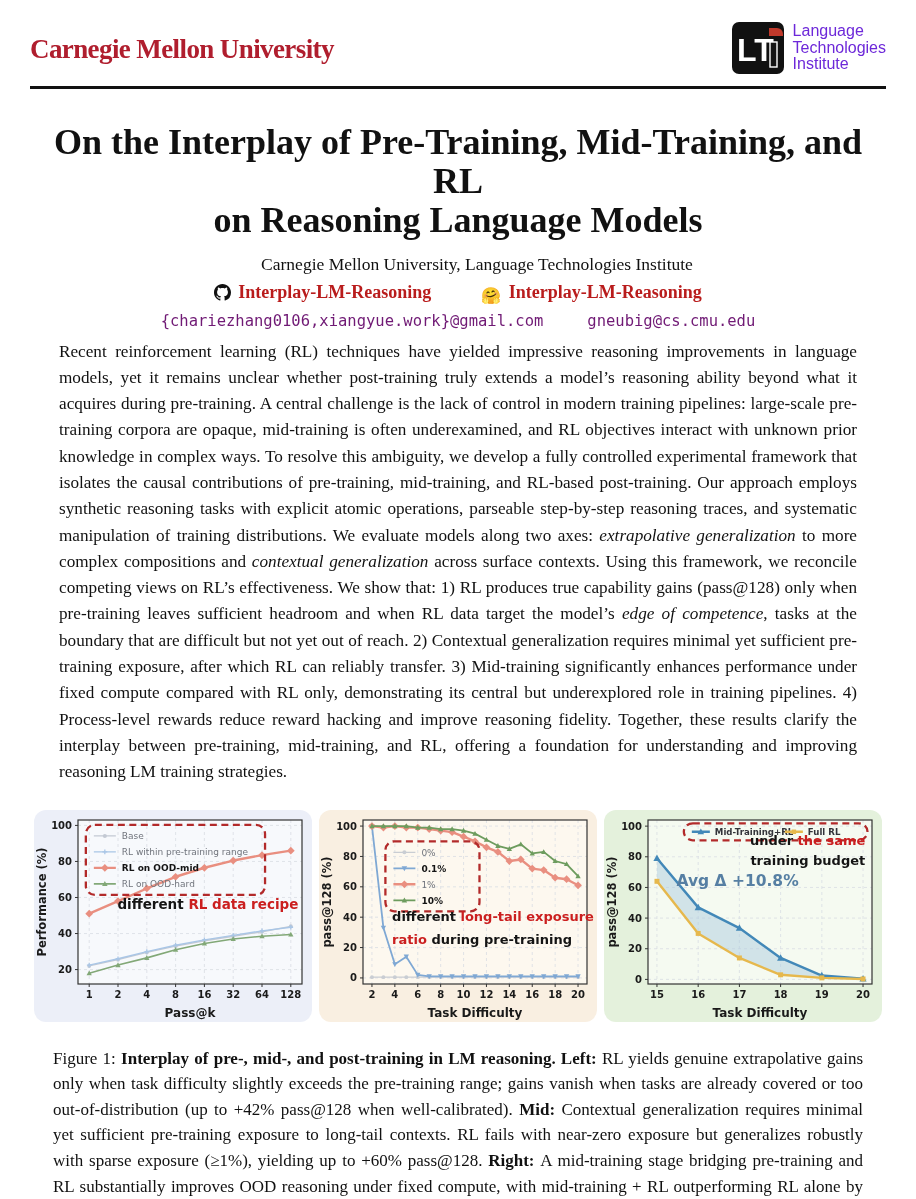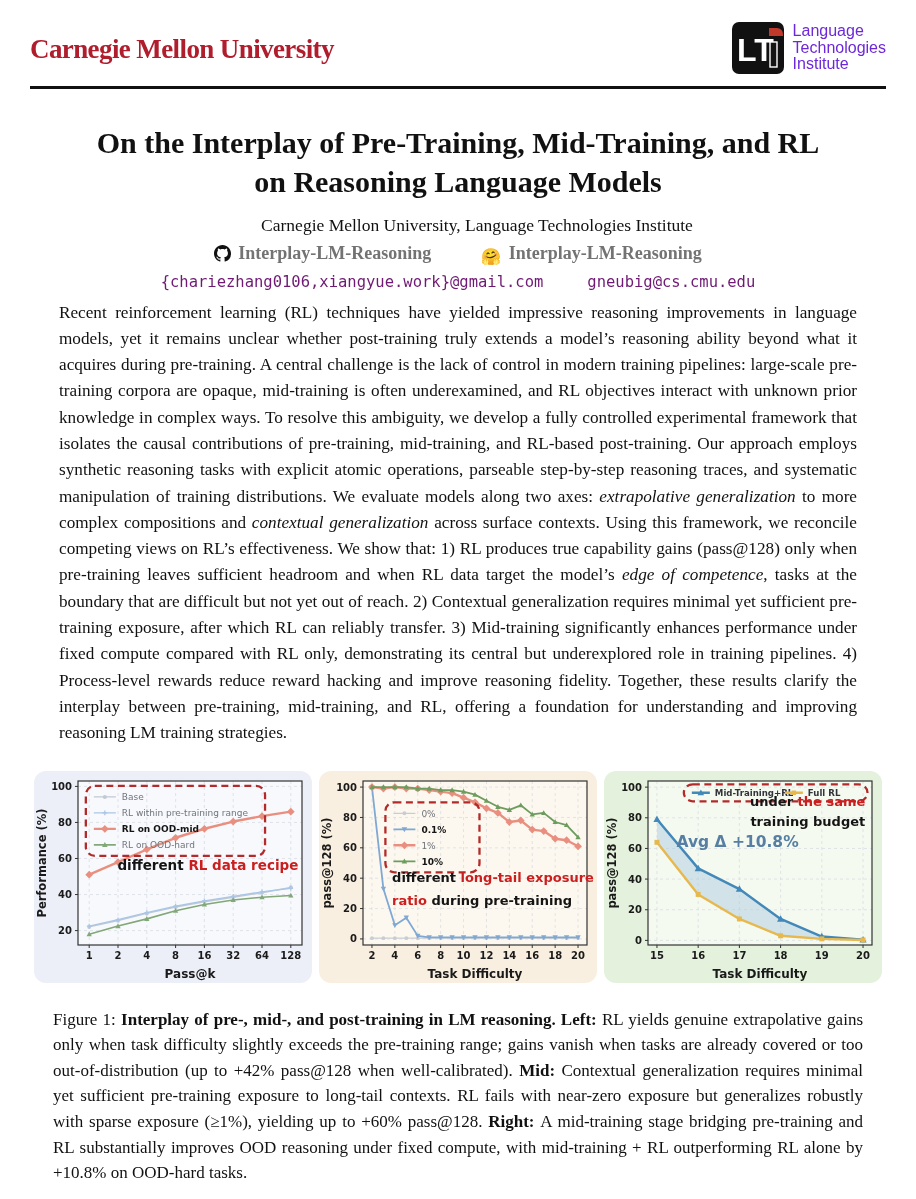--- a/index.html
+++ b/index.html
@@ -6,26 +6,26 @@
   body { margin:0; background:#ffffff; }
   .page { position:relative; width:916px; height:1199px; margin:0 auto; background:#fff;
           font-family:"Liberation Serif", serif; color:#111; overflow:hidden; }
 
   header { display:flex; justify-content:space-between; align-items:flex-start; padding:22px 30px 0 30px; }
   .cmu-wordmark { font-weight:bold; font-size:27px; letter-spacing:-0.6px; color:#b01e2e; margin-top:12px; }
   .lti-logo { display:flex; gap:9px; align-items:center; }
   .lti-text { font-family:"Liberation Sans", sans-serif; font-size:16px; line-height:16.5px; color:#6d28d9; }
   .rule { height:2.5px; background:#111; margin:12px 30px 0 30px; }
 
-  h1.title { margin:34px 40px 14px 40px; text-align:center; font-size:30px; line-height:39px; font-weight:bold; }
+  h1.title { margin:34px 40px 14px 40px; text-align:center; font-size:36px; line-height:39px; font-weight:bold; }
   .authors { margin-top:22px; text-align:center; font-size:18.5px; font-weight:bold; }
   .author + .author { margin-left:30px; }
   sup { font-size:68%; }
   .affiliation { margin-top:5px; text-align:center; font-size:17.5px;padding-left:38px; }
-  .links { margin-top:7px; text-align:center; font-size:18px; font-weight:bold; color:#737373; }
+  .links { margin-top:7px; text-align:center; font-size:18px; font-weight:bold; color:#b91c1c; }
   .link { cursor:pointer; white-space:nowrap; }
   .link + .link { margin-left:46px; }
   .link svg, .link .hf { vertical-align:-3px; margin-right:7px; }
   .hf { font-size:16px; font-family:"DejaVu Sans", sans-serif; }
   .emails { margin-top:7px; text-align:center; font-family:"DejaVu Sans Mono", monospace; font-size:15.5px; color:#701a75; }
   .emails .gap { display:inline-block; width:44px; }
 
   h2.abstract-heading { margin:26px 0 0 0; text-align:center; font-size:20.5px; font-weight:bold; }
   p.abstract { margin:9px 59px 0 59px; text-align:justify; font-size:17.2px; line-height:26.3px; }
 

